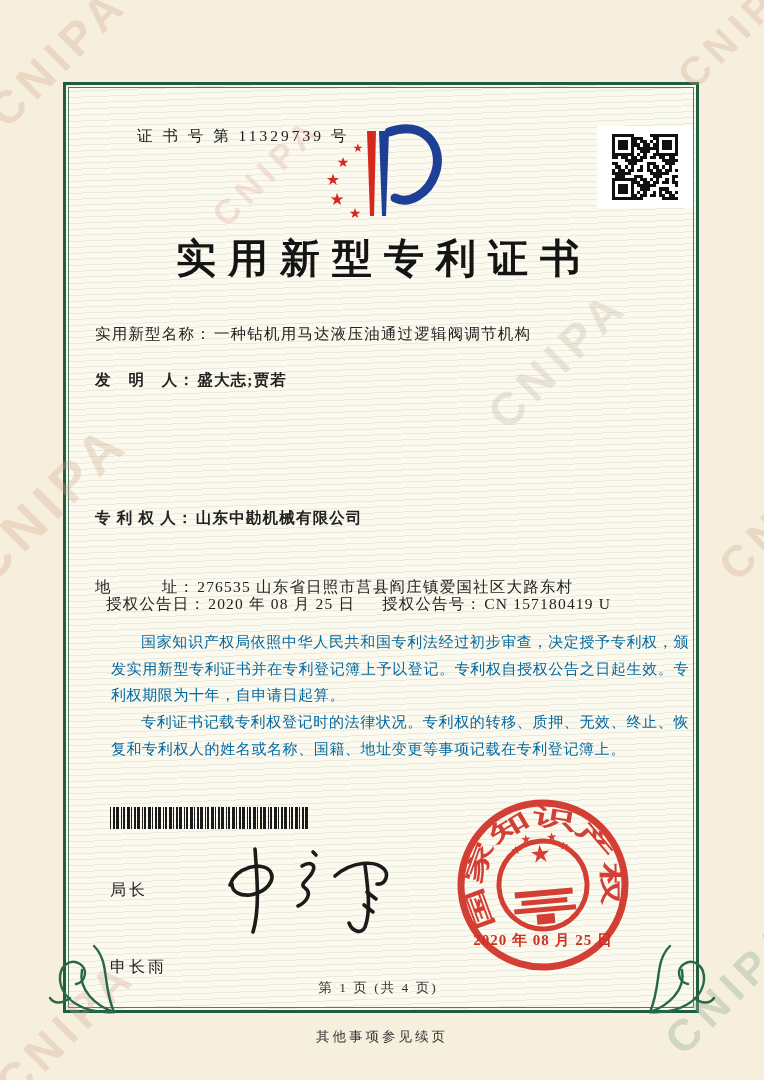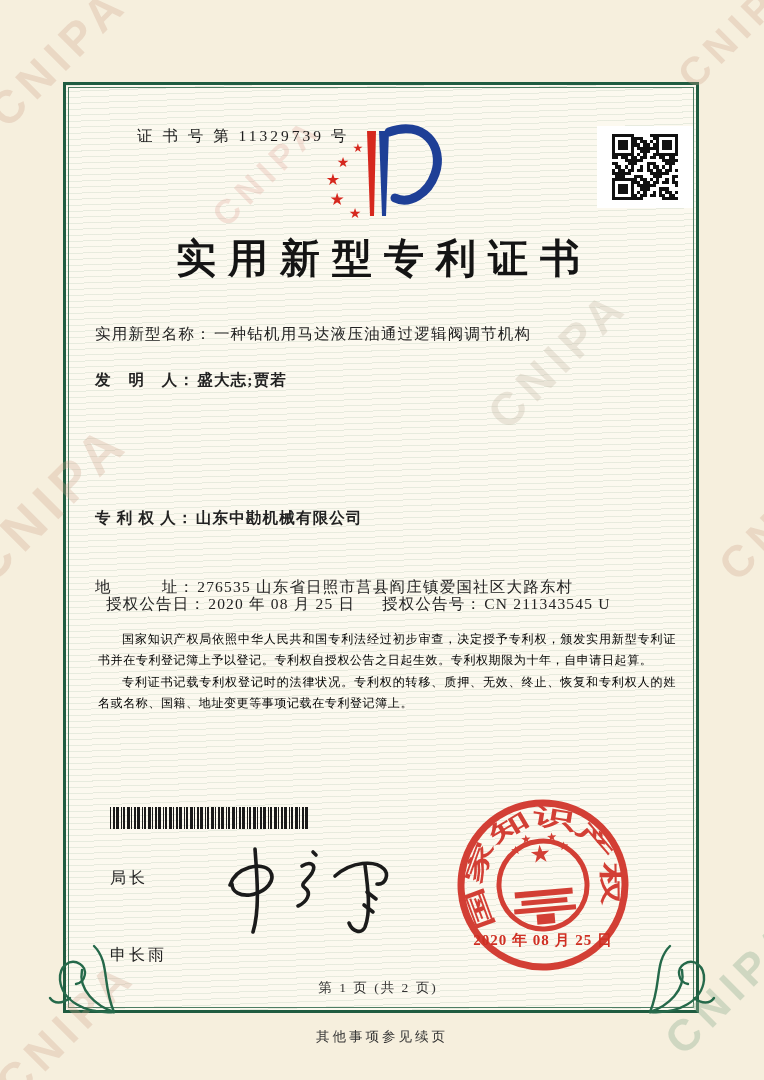--- a/index.html
+++ b/index.html
@@ -32,24 +32,24 @@
   .abs{position:absolute;}
   .cert-no{left:95px;top:126px;font-size:15.5px;letter-spacing:3px;margin-left:42px;}
   .title{
     left:63px;top:231px;width:630px;text-align:center;
     font-size:40px;font-weight:bold;letter-spacing:12px;text-indent:12px;color:#141414;
   }
   .row{left:95px;font-size:15.5px;letter-spacing:1.2px;white-space:nowrap;}
   .row .lab{color:#222;}
   .row .val{color:#222;margin-left:2px;}
   .grant2{position:absolute;left:276px;top:0;}
-  .paras{left:98px;top:629px;width:578px;font-size:12px;line-height:1.78;text-align:justify;color:#000000;}
+  .paras{left:111px;top:629px;width:578px;font-size:15px;line-height:1.78;text-align:justify;color:#0369a1;}
   .paras p{margin:0;text-indent:2em;letter-spacing:0.6px;}
   .qr-box{left:597px;top:126px;width:96px;height:82px;background:#ffffff;display:flex;align-items:center;justify-content:center;}
-  .sig-label{left:110px;font-size:16px;letter-spacing:3px;color:#222;}
+  .sig-label{left:110px;font-size:16px;letter-spacing:3px;color:#222;margin-top:12px;}
   .page-info{left:63px;top:979px;width:630px;text-align:center;font-size:13.5px;letter-spacing:2px;color:#333;}
   .note{left:0;top:1028px;width:764px;text-align:center;font-size:13.5px;letter-spacing:3px;color:#333;}
   .seal-date{
     left:462px;top:931px;width:162px;text-align:center;
     font-size:15px;color:#cf2f23;font-weight:bold;letter-spacing:1px;
   }
   svg{display:block;}
 </style>
 </head>
 <body>
@@ -359,21 +359,21 @@
   <div class="abs row" style="top:508px;font-weight:bold;">
     <span class="lab">专 利 权 人：</span><span class="val">山东中勘机械有限公司</span>
   </div>
   <div class="abs row" style="top:553px;margin-top:24px;">
     <span class="lab">地　　　址：</span><span class="val">276535 山东省日照市莒县阎庄镇爱国社区大路东村</span>
   </div>
 
   <div class="abs row" style="top:594px;margin-left:11px;">
     <span class="lab">授权公告日：</span><span class="val">2020 年 08 月 25 日</span>
     <span class="grant2">
-      <span class="lab">授权公告号：</span><span class="val">CN 211343545 U</span>
+      <span class="lab">授权公告号：</span><span class="val">CN 157180419 U</span>
     </span>
   </div>
 
   <div class="abs paras">
     <p>国家知识产权局依照中华人民共和国专利法经过初步审查，决定授予专利权，颁发实用新型专利证书并在专利登记簿上予以登记。专利权自授权公告之日起生效。专利权期限为十年，自申请日起算。</p>
     <p>专利证书记载专利权登记时的法律状况。专利权的转移、质押、无效、终止、恢复和专利权人的姓名或名称、国籍、地址变更等事项记载在专利登记簿上。</p>
   </div>
 
   <svg id="barcode-svg" class="abs" style="left:110px;top:807px;" width="198" height="22" viewBox="0 0 198 22">
       <rect x="0" y="0" width="1" height="22" fill="#1a1a1a"></rect>
@@ -484,16 +484,16 @@
   </svg>
   <svg class="abs" style="left:644px;top:938px;transform:scaleX(-1);" width="80" height="80" viewBox="0 0 80 80">
     <g fill="none" stroke="#25694a" stroke-width="2.4" stroke-linecap="round">
       <path d="M74,74 C44,76 22,62 20,42 C19,28 30,20 40,26 C48,31 46,44 36,46"></path>
       <path d="M74,74 C62,46 70,24 54,8"></path>
       <path d="M74,74 C56,68 38,52 42,32"></path>
       <path d="M30,60 C22,66 14,66 10,60"></path>
     </g>
   </svg>
 
-  <div class="abs page-info">第 1 页 (共 2 页)</div>
+  <div class="abs page-info">第 1 页 (共 4 页)</div>
   <div class="abs note">其他事项参见续页</div>
 
 </div>
 
 </body></html>

